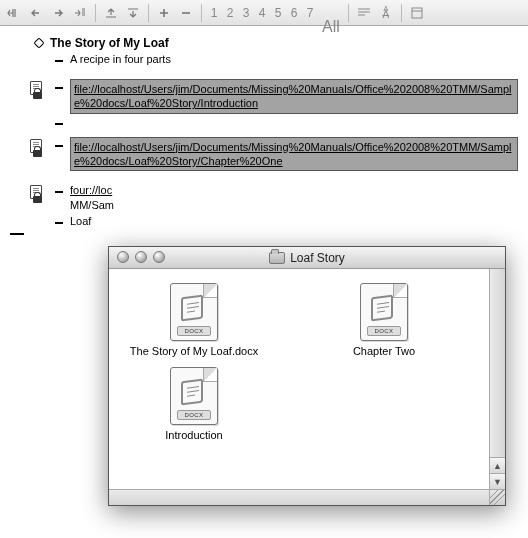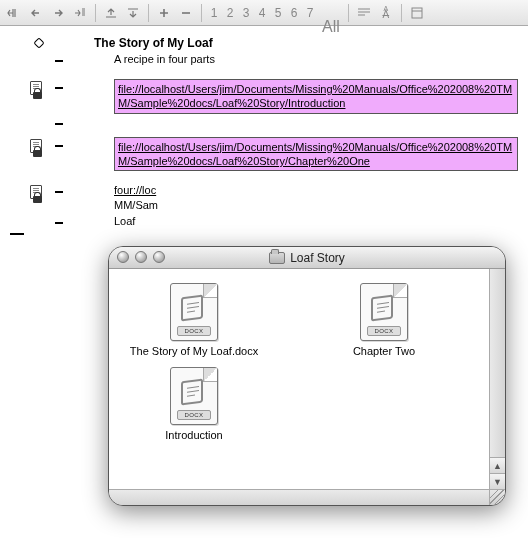--- a/index.html
+++ b/index.html
@@ -61,33 +61,32 @@
   .bulcol {
     width: 22px;
     flex: 0 0 22px;
     display:flex;
     justify-content:center;
     padding-top:3px;
   }
   .content {
     flex: 1 1 auto;
     min-width: 0;
-    margin-left: 44px;
   }
   .indent1 { padding-left: 0px; }
   .indent2 { padding-left: 20px; }
   .title { font-weight: bold; font-size: 12px; }
   .plain { font-size: 11px; }
   .link { color: #000; text-decoration: underline; }
   .linkbox {
     border: 1px solid #555;
     padding: 2px 3px;
     line-height:1.3;
     word-break: break-all;
-    background:#f0abfc;
+    background:#a3a3a3;
   }
   .hollow-bullet {
     width: 8px; height: 8px;
     border: 1px solid #000;
     border-radius:2px;
     transform: rotate(45deg);
     margin-top:1px;
     background:#fff;
   }
   .minus-bullet {
@@ -131,21 +130,21 @@
     border-radius:3px 3px 0 0;
   }
 
   
   .finder {
     position:absolute;
     left:108px; top:246px;
     width:398px; height:260px;
     background:#efefef;
     border:1px solid #555;
-    border-radius:15px;
+    border-radius:0;
     box-shadow: 0 6px 24px rgba(0,0,0,.45);
     overflow:hidden;
   }
   .finder-titlebar {
     height:22px;
     background: linear-gradient(#f4f4f4,#cfcfcf);
     border-bottom:1px solid #999;
     display:flex;
     align-items:center;
     position:relative;

